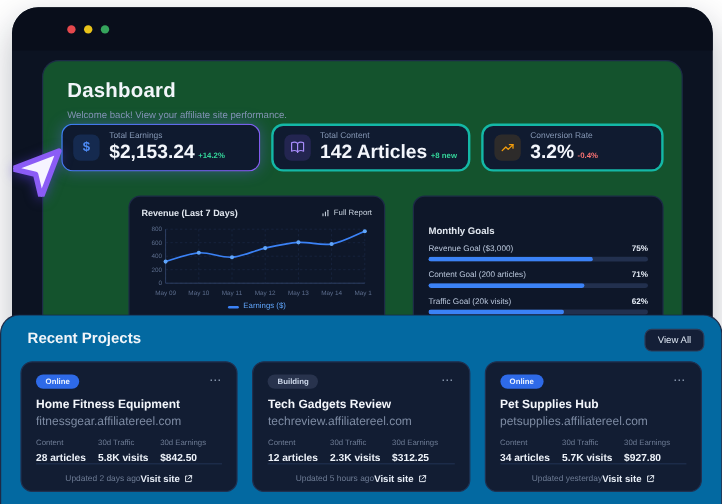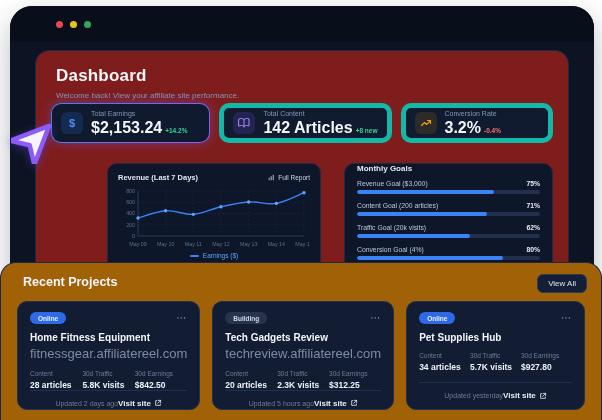--- a/index.html
+++ b/index.html
@@ -6,28 +6,28 @@
   body{width:602px;height:420px;background:#ffffff;overflow:hidden;position:relative;
        font-family:"Liberation Sans",sans-serif;-webkit-font-smoothing:antialiased}
 
   
   .window{position:absolute;left:10px;top:6px;width:584px;height:412px;background:#0c1322;
           border-radius:22px;overflow:hidden;box-shadow:0 12px 30px rgba(15,23,42,.28)}
   .titlebar{height:36px;background:#090e1b;display:flex;align-items:center;padding-left:46px;gap:7px}
   .dot{width:7px;height:7px;border-radius:50%}
   .dot.red{background:#e5484d}.dot.yellow{background:#e9c31a}.dot.green{background:#35a45c}
 
-  .dash-panel{position:absolute;left:25px;right:25px;top:44px;height:360px;background:#7f1d1d;
+  .dash-panel{position:absolute;left:25px;right:25px;top:44px;height:360px;background:#14532d;
               border:1px solid #1d2a47;border-radius:14px}
   .dash-title{margin:15px 0 0 20px;font-size:17px;font-weight:bold;color:#f2f5fa;letter-spacing:.2px}
   .dash-sub{margin:5px 0 0 20px;font-size:8px;color:#8496b3}
 
   
   .stats-row{position:absolute;left:15px;right:15px;top:52px;display:flex;gap:9px}
-  .stat-card{flex:1;height:40px;background:#101b30;border:5px solid #14b8a6;border-radius:10px;
+  .stat-card{flex:1;height:40px;background:#101b30;border:2px solid #14b8a6;border-radius:10px;
              display:flex;align-items:center;gap:8px;padding:0 9px;box-sizing:border-box;cursor:pointer}
   .stat-card.highlight{flex:1.12;border:1.5px solid transparent;
       background:linear-gradient(#0f1a2f,#0f1a2f) padding-box,linear-gradient(120deg,#3b82f6,#8b5cf6) border-box;
       box-shadow:0 0 12px rgba(110,100,255,.38)}
   .stat-icon{width:22px;height:22px;border-radius:6px;display:flex;align-items:center;justify-content:center;
              font-size:11px;font-weight:bold;flex:none}
   .bg-blue{background:rgba(59,130,246,.16)}
   .bg-purple{background:rgba(139,92,246,.16)}
   .bg-green{background:rgba(16,185,129,.13)}
   .bg-amber{background:rgba(245,158,11,.13)}
@@ -42,42 +42,42 @@
               padding:9px 10px;box-sizing:border-box}
   .chart-head{display:flex;justify-content:space-between;align-items:center}
   .chart-title{font-size:7.5px;font-weight:bold;color:#e2e8f0}
   .full-report{display:flex;align-items:center;gap:3px;font-size:6.5px;color:#cbd5e1;cursor:pointer}
   svg.revenue{display:block;margin-top:5px}
   .legend{display:flex;justify-content:center;align-items:center;gap:4px;margin-top:3px;
           font-size:6.5px;color:var(--accent_light)}
   .legend-dash{width:9px;height:2px;background:var(--accent);border-radius:1px}
 
   .goals-card{flex:1;background:#0e1729;border:1px solid #1d2a47;border-radius:10px;
-              padding:0 12px;box-sizing:border-box}
+              padding:24px 12px;box-sizing:border-box}
   .goals-title{font-size:8px;font-weight:bold;color:#e2e8f0;margin-bottom:7px}
   .goal-row{margin-bottom:8px}
   .goal-top{display:flex;justify-content:space-between;font-size:6.8px;color:#b9c6da;margin-bottom:3px}
   .goal-pct{color:#e6edf7;font-weight:bold}
   .goal-track{height:4px;background:#22304e;border-radius:2px;overflow:hidden}
   .goal-fill{height:100%;background:var(--accent);border-radius:2px}
 
   
-  .projects-panel{position:absolute;left:0;right:0;top:262px;bottom:0;background:#a16207;
+  .projects-panel{position:absolute;left:0;right:0;top:262px;bottom:0;background:#0369a1;
                   border:1px solid #1d2a47;border-bottom:none;border-radius:16px 16px 0 0}
   .projects-head{position:absolute;top:12px;left:22px;font-size:12.5px;font-weight:bold;color:#f1f5f9}
   .view-all{position:absolute;top:11px;right:14px;font-size:8px;color:#dbe4f0;border:1px solid #2b3a57;
             background:#141f37;border-radius:6px;padding:4px 10px;cursor:pointer}
   .projects-row{position:absolute;left:16px;right:16px;top:38px;bottom:10px;display:flex;gap:12px}
   .project-card{flex:1;background:#121d33;border:1px solid #203050;border-radius:10px;
                 padding:10px 12px 0;box-sizing:border-box;display:flex;flex-direction:column;cursor:pointer}
   .pc-top{display:flex;justify-content:space-between;align-items:center}
   .badge{font-size:6.5px;font-weight:bold;padding:2.5px 8px;border-radius:8px}
   .dots{color:#94a3b8;font-size:10px;letter-spacing:1px;line-height:6px;cursor:pointer}
   .pc-title{font-size:10px;font-weight:bold;color:#f3f6fb;margin-top:8px;white-space:nowrap}
-  .pc-domain{font-size:13px;color:#7d8ba3;margin-top:3px}
+  .pc-domain{font-size:10px;color:#7d8ba3;margin-top:3px}
   .pc-stats{display:flex;margin-top:9px}
   .pc-stat{width:33.3%}
   .pc-stat-label{font-size:6.5px;color:#6d7b94}
   .pc-stat-value{font-size:8.5px;font-weight:bold;color:#eef3fa;margin-top:2.5px;white-space:nowrap}
   .pc-footer{display:flex;justify-content:center;align-items:center;border-top:1px solid #20304f;
              margin-top:auto;padding:8px 0 9px}
   .pc-updated{font-size:7px;color:#6d7b94}
   .pc-visit{font-size:8px;font-weight:bold;color:#e8eef7;display:flex;align-items:center;gap:3px;cursor:pointer}
 
   
@@ -289,21 +289,21 @@
     <div class="project-card">
       <div class="pc-top">
         <span class="badge" style="background: rgb(40, 51, 77); color: rgb(205, 216, 234);">Building</span>
         <span class="dots">⋯</span>
       </div>
       <div class="pc-title">Tech Gadgets Review</div>
       <div class="pc-domain">techreview.affiliatereel.com</div>
       <div class="pc-stats">
         <div class="pc-stat">
           <div class="pc-stat-label">Content</div>
-          <div class="pc-stat-value">20 articles</div>
+          <div class="pc-stat-value">12 articles</div>
         </div>
         <div class="pc-stat">
           <div class="pc-stat-label">30d Traffic</div>
           <div class="pc-stat-value">2.3K visits</div>
         </div>
         <div class="pc-stat">
           <div class="pc-stat-label">30d Earnings</div>
           <div class="pc-stat-value">$312.25</div>
         </div>
       </div>
@@ -319,20 +319,21 @@
         </span>
       </div>
     </div>
 
     <div class="project-card">
       <div class="pc-top">
         <span class="badge" style="background: rgb(46, 106, 232); color: rgb(234, 242, 255);">Online</span>
         <span class="dots">⋯</span>
       </div>
       <div class="pc-title">Pet Supplies Hub</div>
+      <div class="pc-domain">petsupplies.affiliatereel.com</div>
       <div class="pc-stats">
         <div class="pc-stat">
           <div class="pc-stat-label">Content</div>
           <div class="pc-stat-value">34 articles</div>
         </div>
         <div class="pc-stat">
           <div class="pc-stat-label">30d Traffic</div>
           <div class="pc-stat-value">5.7K visits</div>
         </div>
         <div class="pc-stat">

